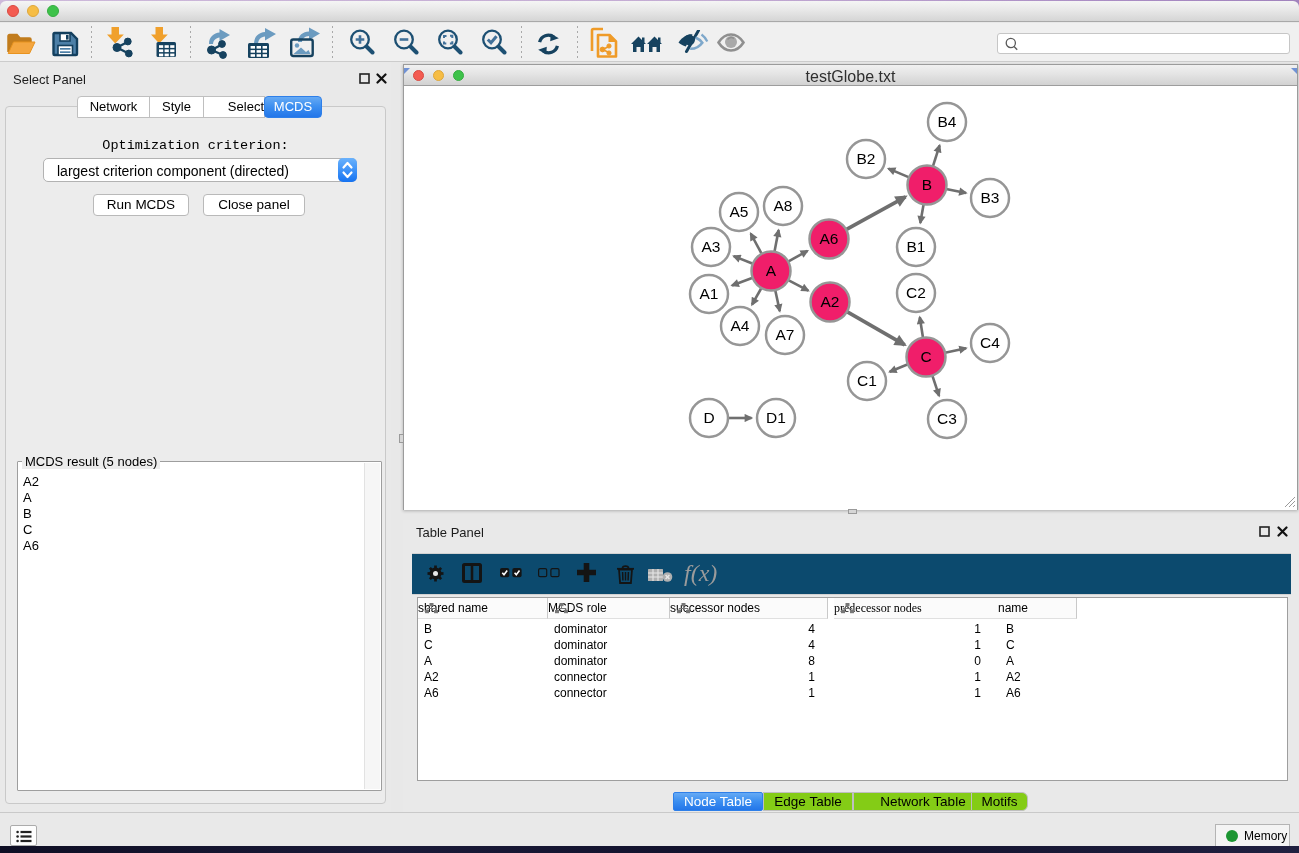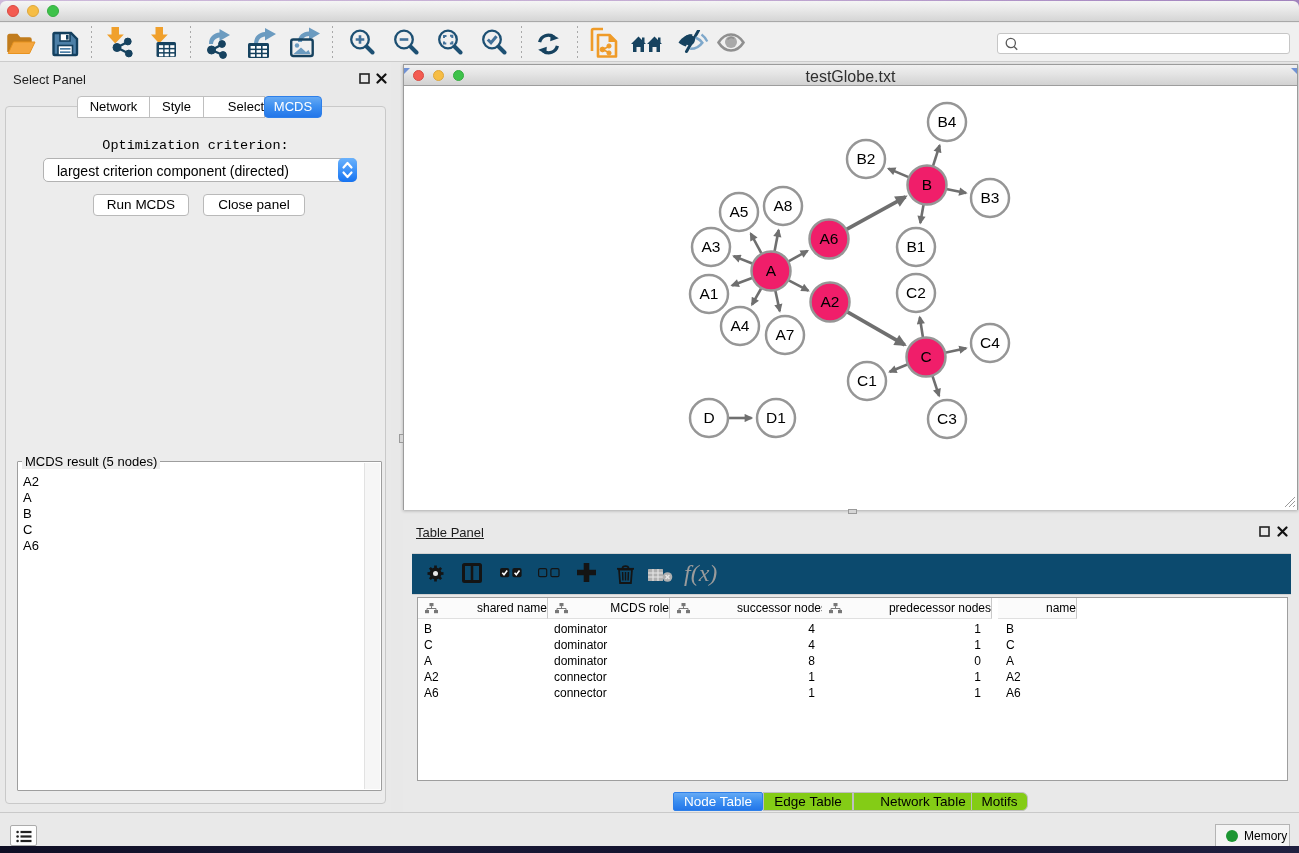--- a/index.html
+++ b/index.html
@@ -33,24 +33,24 @@
 #fieldset .legend { position:absolute; left:4px; top:-8px; background:#ececec; padding:0 3px; font-size:13px; color:#000; }
 #fieldset .list { position:absolute; left:1px; top:1px; right:13px; bottom:1px; background:#fff; font-size:13px; color:#000; padding:11px 0 0 4px; line-height:16px; }
 #fieldset .sbtrack { position:absolute; right:1px; top:1px; width:16px; bottom:1px; background:#f6f6f6; border-left:1px solid #e2e2e2; }
 
 #netwin { position:absolute; left:403px; top:64px; width:895px; height:446px; background:#ffffff; border:1px solid #9b9b9b; box-shadow:0 1px 3px rgba(0,0,0,0.25); }
 #nwtitle { position:absolute; left:0; top:0; width:100%; height:21px; background:linear-gradient(180deg,#f1f1f1 0%,#e4e4e4 45%,#d2d2d2 100%); border-bottom:1px solid #9d9d9d; }
 #nwtitle .title { position:absolute; left:0; right:0; top:3px; text-align:center; font-size:16px; color:#2f2f2f; }
 #nwcontent { position:absolute; left:0; top:22px; width:893px; height:423px; background:#ffffff; }
 
 #tp { position:absolute; left:403px; top:520px; width:896px; height:292px; background:#e9e9e9; }
-#tp .hdr { position:absolute; left:13px; top:5px; font-size:13px; color:#1c1c1c;text-decoration:underline; }
+#tp .hdr { position:absolute; left:13px; top:5px; font-size:13px; color:#1c1c1c; }
 #tptoolbar { position:absolute; left:9px; top:33px; width:879px; height:42px; background:#0c4a6e; border-top:1px solid #d2d2d2; border-bottom:1px solid #d2d2d2; }
 #tptable { position:absolute; left:14px; top:77px; width:871px; height:184px; background:#ffffff; border:1px solid #9e9e9e; }
-.thead { position:absolute; left:0; top:0; height:21px; background:#fbfbfb; border-right:1px solid #c9c9c9; border-bottom:1px solid #e0e0e0; font-size:12px; color:#000; text-align:right; line-height:21px; }
+.thead { position:absolute; left:0; top:0; height:21px; background:#fbfbfb; border-right:1px solid #c9c9c9; border-bottom:1px solid #e0e0e0; font-size:12px; color:#000; text-align:left; line-height:21px; }
 .trow { position:absolute; font-size:12px; color:#000; height:16px; line-height:16px; }
 #tptabs { position:absolute; left:0; width:100%; top:272px; height:20px; }
 .btab { position:absolute; top:0; height:19px; background:#84cc16; border:1px solid #bfbfbf; font-size:13.5px; color:#000; text-align:center; line-height:17px; }
 .btabsel { background:linear-gradient(180deg,#66aaf4 0%,#3b8ef0 50%,#2376e9 100%); color:#fff; border-color:#2e7fe9; border-radius:6px; }
 
 #statusbar { position:absolute; left:0; top:812px; width:1299px; height:34px; background:#e9e9e9; border-top:1px solid #c9c9c9; }
 #listbtn { position:absolute; left:10px; top:12px; width:27px; height:21px; background:#fdfdfd; border:1px solid #ababab; border-radius:2px; }
 #membtn { position:absolute; right:9px; top:11px; width:75px; height:23px; background:#f4f4f4; border:1px solid #b4b4b4; font-size:12px; color:#000; }
 #bottomstrip { position:absolute; left:0; top:846px; width:1299px; height:7px; background:linear-gradient(90deg,#0e0e24 0%,#1a1a38 30%,#10102a 60%,#202040 100%); }
 svg { display:block; }
@@ -437,21 +437,21 @@
           <path d="M6.5 3.2 V5.5 M2 7 V5.5 H11 V7" stroke="#777" fill="none"></path>
         </svg>MCDS role</div>
     <div class="thead" style="left:252px;width:158px;"><svg style="position:absolute;left:7px;top:5px;" width="13" height="11" viewBox="0 0 13 11">
           <g fill="#777">
             <rect x="4.5" y="0" width="4" height="3.2"></rect>
             <rect x="0" y="7" width="4" height="3.2"></rect>
             <rect x="9" y="7" width="4" height="3.2"></rect>
           </g>
           <path d="M6.5 3.2 V5.5 M2 7 V5.5 H11 V7" stroke="#777" fill="none"></path>
         </svg>successor nodes</div>
-    <div class="thead" style="left:404px;width:170px;"><svg style="position:absolute;left:7px;top:5px;" width="13" height="11" viewBox="0 0 13 11">
+    <div class="thead" style="left:416px;width:170px;font-family:Liberation Serif, serif;"><svg style="position:absolute;left:7px;top:5px;" width="13" height="11" viewBox="0 0 13 11">
           <g fill="#777">
             <rect x="4.5" y="0" width="4" height="3.2"></rect>
             <rect x="0" y="7" width="4" height="3.2"></rect>
             <rect x="9" y="7" width="4" height="3.2"></rect>
           </g>
           <path d="M6.5 3.2 V5.5 M2 7 V5.5 H11 V7" stroke="#777" fill="none"></path>
         </svg>predecessor nodes</div>
     <div class="thead" style="left:580px;width:79px;">name</div>
     <div class="trow" style="left:6px;top:23px;">B</div>
       <div class="trow" style="left:136px;top:23px;">dominator</div>

